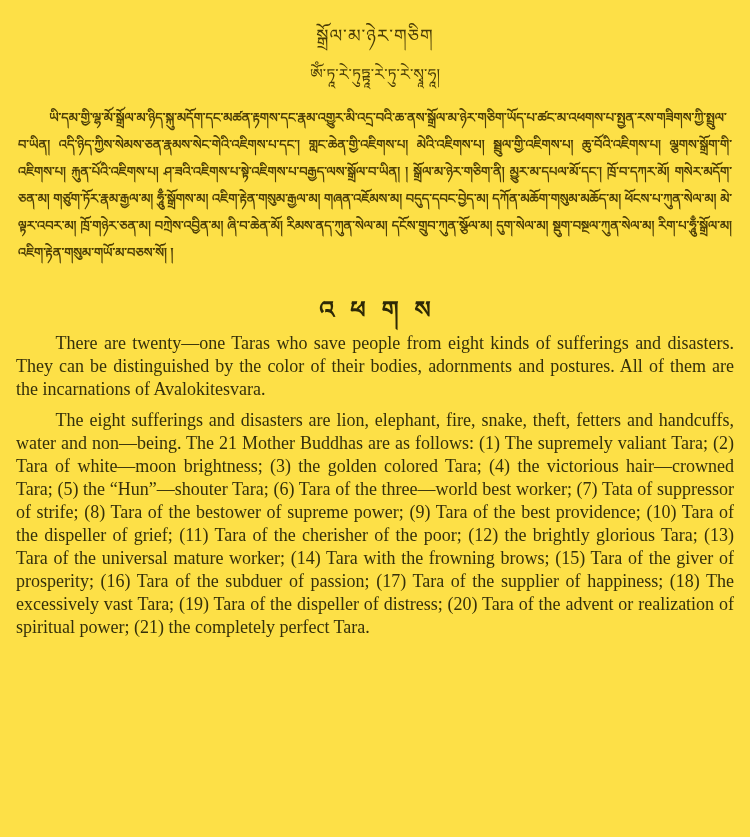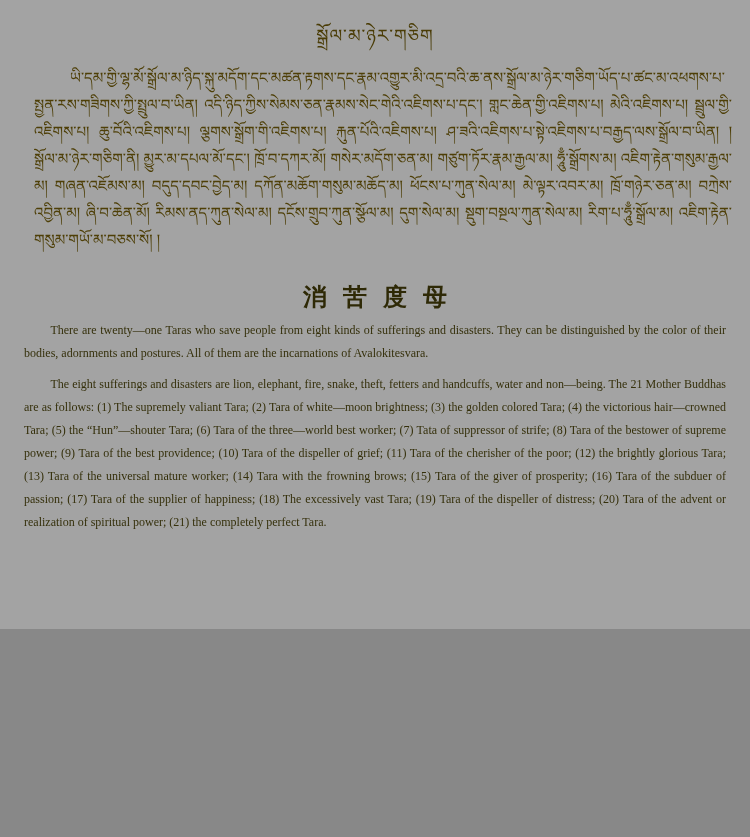--- a/index.html
+++ b/index.html
@@ -1,21 +1,21 @@
 <!DOCTYPE html>
 <html><head>
 <meta charset="utf-8">
 <style>
   html, body { margin: 0; padding: 0; background: #888; }
   .page {
     position: relative;
     width: 750px;
-    height: 629px;
+    height: 837px;
     margin: 0 auto;
-    background: #a3a3a3;
+    background: #fde047;
     box-sizing: border-box;
     padding: 24px 16px 16px 16px;
     overflow: hidden;
     font-family: "Liberation Sans", sans-serif;
   }
   
   .tib-title {
     text-align: center;
     font-size: 18px;
     line-height: 24px;
@@ -24,26 +24,27 @@
     letter-spacing: 1px;
   }
   .tib-mantra {
     text-align: center;
     font-size: 16px;
     line-height: 22px;
     color: #4a3c06;
     margin-bottom: 18px;
   }
   .tib-body {
-    font-size: 15px;
+    font-size: 13px;
     line-height: 27px;
     color: #4e3f07;
     text-align: justify;
     text-indent: 2.4em;
-    margin: 0 2px 0 18px;
+    margin: 0 2px 0 2px;
+    font-weight: bold;
   }
   
   .cn-title {
     margin-top: 30px;
     text-align: center;
     font-size: 24px;
     font-weight: 700;
     color: #2e2906;
     letter-spacing: 16px;
     text-indent: 16px;
@@ -73,41 +74,42 @@
   .en-title {
     margin-top: 26px;
     text-align: center;
     font-family: "Liberation Serif", serif;
     font-size: 19px;
     font-weight: 700;
     color: #322c08;
     line-height: 24px;
   }
   .en-para {
-    margin: 8px;
+    margin: 0;
     margin-top: 8px;
     font-family: "Liberation Serif", serif;
-    font-size: 12px;
+    font-size: 18px;
     line-height: 23px;
     color: #35300b;
     text-align: justify;
     text-indent: 2.2em;
   }
 </style>
 </head>
 <body>
 
 <div class="page">
 
   <div class="tib-title">སྒྲོལ་མ་ཉེར་གཅིག</div>
 
+  <div class="tib-mantra">ཨོཾ་ཏཱ་རེ་ཏུཏྟཱ་རེ་ཏུ་རེ་སྭཱ་ཧཱ།</div>
 
   <p class="tib-body">ཡི་དམ་གྱི་ལྷ་མོ་སྒྲོལ་མ་ཉིད་སྐུ་མདོག་དང་མཚན་རྟགས་དང་རྣམ་འགྱུར་མི་འདྲ་བའི་ཆ་ནས་སྒྲོལ་མ་ཉེར་གཅིག་ཡོད་པ་ཚང་མ་འཕགས་པ་སྤྱན་རས་གཟིགས་ཀྱི་སྤྲུལ་བ་ཡིན། འདི་ཉིད་ཀྱིས་སེམས་ཅན་རྣམས་སེང་གེའི་འཇིགས་པ་དང་། གླང་ཆེན་གྱི་འཇིགས་པ། མེའི་འཇིགས་པ། སྦྲུལ་གྱི་འཇིགས་པ། ཆུ་བོའི་འཇིགས་པ། ལྕགས་སྒྲོག་གི་འཇིགས་པ། རྐུན་པོའི་འཇིགས་པ། ཤ་ཟའི་འཇིགས་པ་སྟེ་འཇིགས་པ་བརྒྱད་ལས་སྒྲོལ་བ་ཡིན། ། སྒྲོལ་མ་ཉེར་གཅིག་ནི། མྱུར་མ་དཔལ་མོ་དང་། ཁྲོ་བ་དཀར་མོ། གསེར་མདོག་ཅན་མ། གཙུག་ཏོར་རྣམ་རྒྱལ་མ། ཧཱུྃ་སྒྲོགས་མ། འཇིག་རྟེན་གསུམ་རྒྱལ་མ། གཞན་འཇོམས་མ། བདུད་དབང་བྱེད་མ། དཀོན་མཆོག་གསུམ་མཆོད་མ། ཕོངས་པ་ཀུན་སེལ་མ། མེ་ལྟར་འབར་མ། ཁྲོ་གཉེར་ཅན་མ། བཀྲེས་འབྱིན་མ། ཞི་བ་ཆེན་མོ། རིམས་ནད་ཀུན་སེལ་མ། དངོས་གྲུབ་ཀུན་སྩོལ་མ། དུག་སེལ་མ། སྡུག་བསྔལ་ཀུན་སེལ་མ། རིག་པ་ཧཱུྃ་སྒྲོལ་མ། འཇིག་རྟེན་གསུམ་གཡོ་མ་བཅས་སོ། །</p>
 
-  <div class="cn-title">消苦度母</div>
+  <div class="cn-title">འཕགས</div>
 
 
 
 
 
   <p class="en-para">There are twenty—one Taras who save people from eight kinds of sufferings and disasters. They can be distinguished by the color of their bodies, adornments and postures. All of them are the incarnations of Avalokitesvara.</p>
 
   <p class="en-para">The eight sufferings and disasters are lion, elephant, fire, snake, theft, fetters and handcuffs, water and non—being. The 21 Mother Buddhas are as follows: (1) The supremely valiant Tara; (2) Tara of white—moon brightness; (3) the golden colored Tara; (4) the victorious hair—crowned Tara; (5) the “Hun”—shouter Tara; (6) Tara of the three—world best worker; (7) Tata of suppressor of strife; (8) Tara of the bestower of supreme power; (9) Tara of the best providence; (10) Tara of the dispeller of grief; (11) Tara of the cherisher of the poor; (12) the brightly glorious Tara; (13) Tara of the universal mature worker; (14) Tara with the frowning brows; (15) Tara of the giver of prosperity; (16) Tara of the subduer of passion; (17) Tara of the supplier of happiness; (18) The excessively vast Tara; (19) Tara of the dispeller of distress; (20) Tara of the advent or realization of spiritual power; (21) the completely perfect Tara.</p>
 
 </div>

